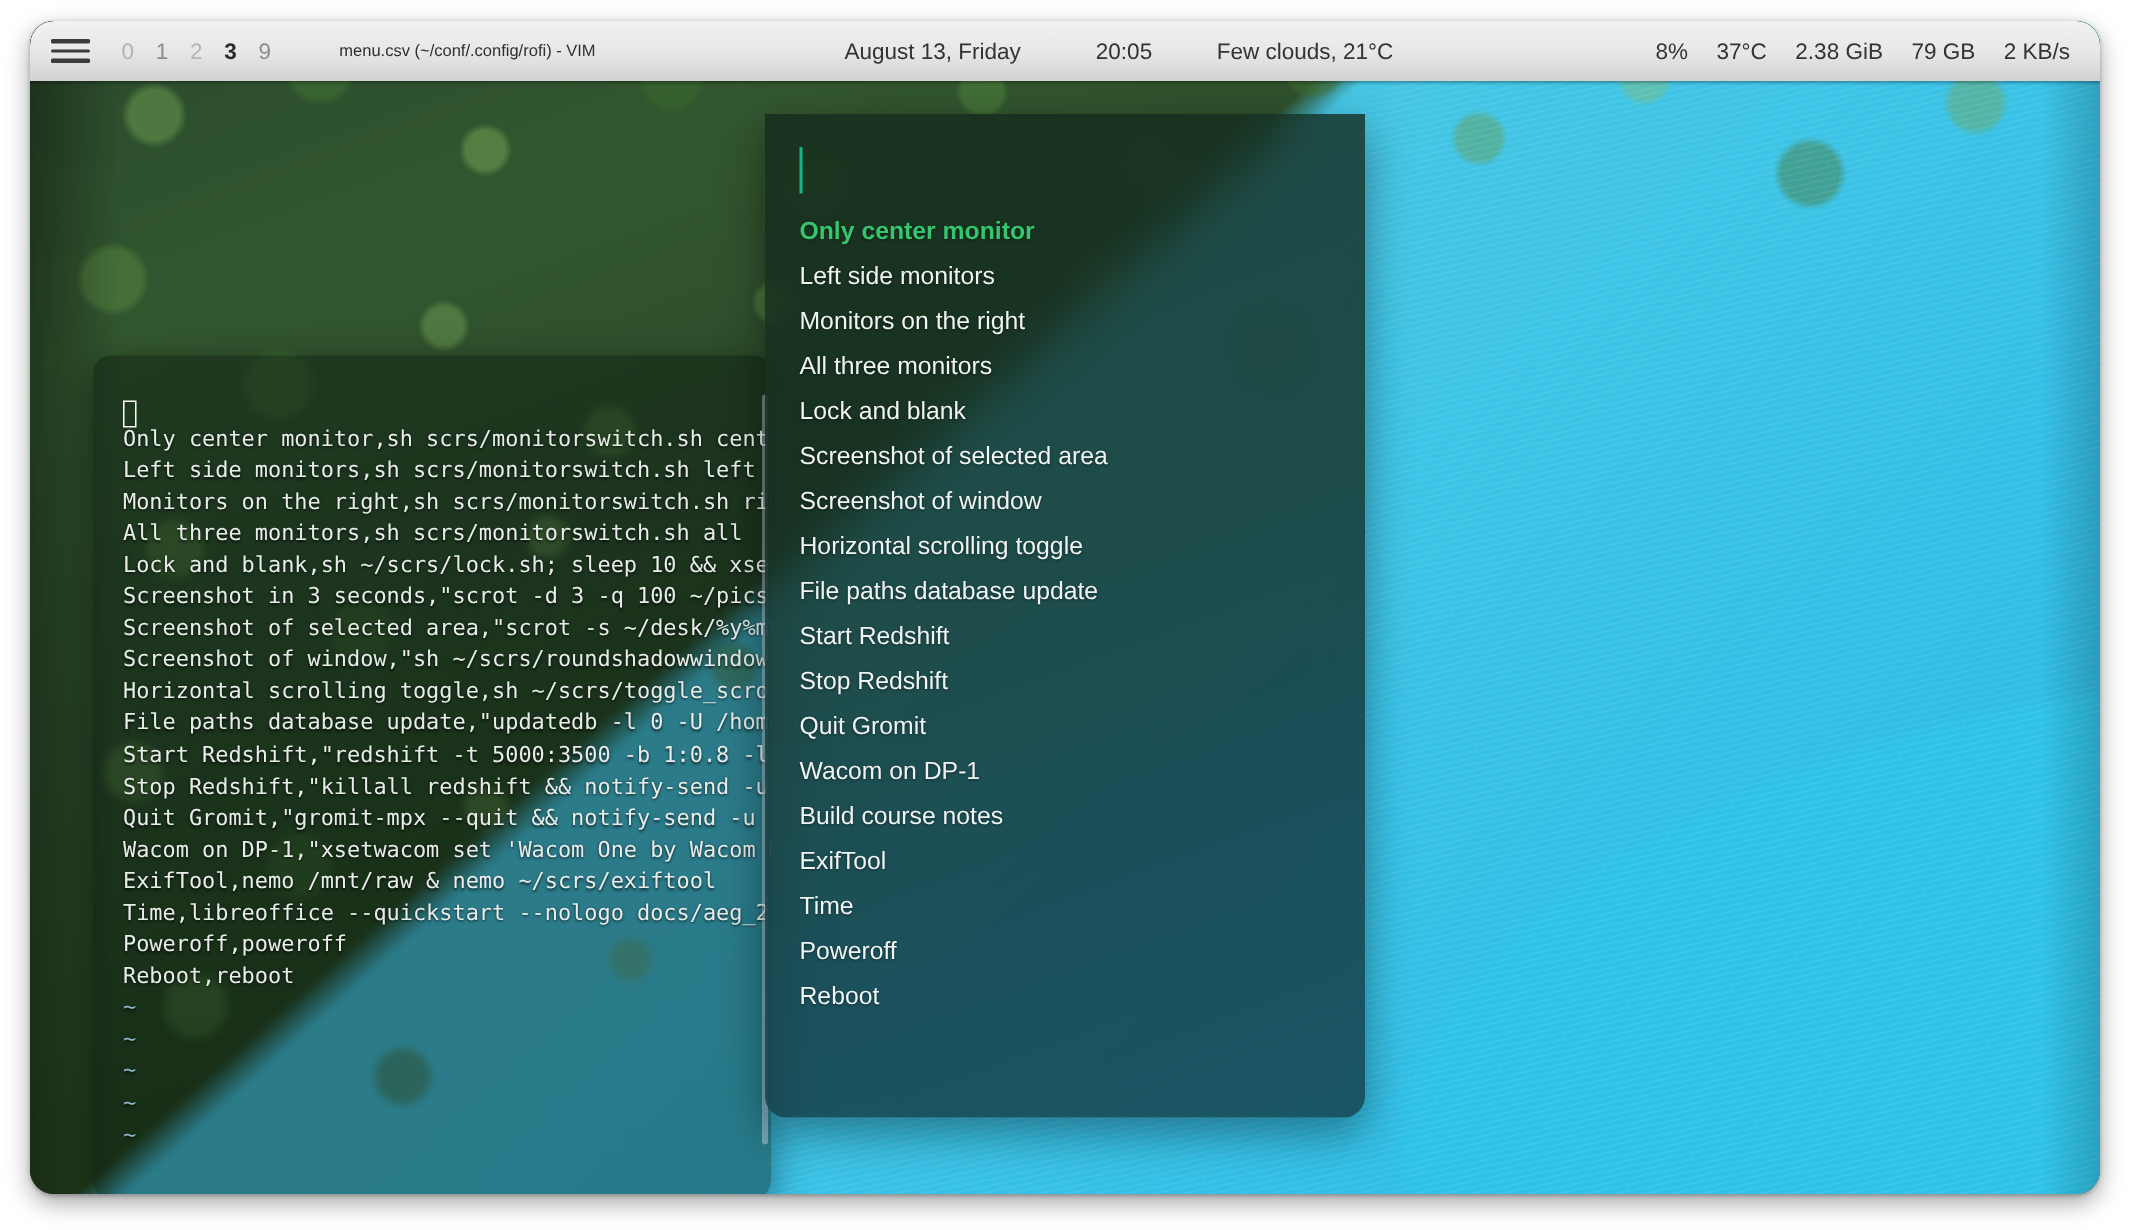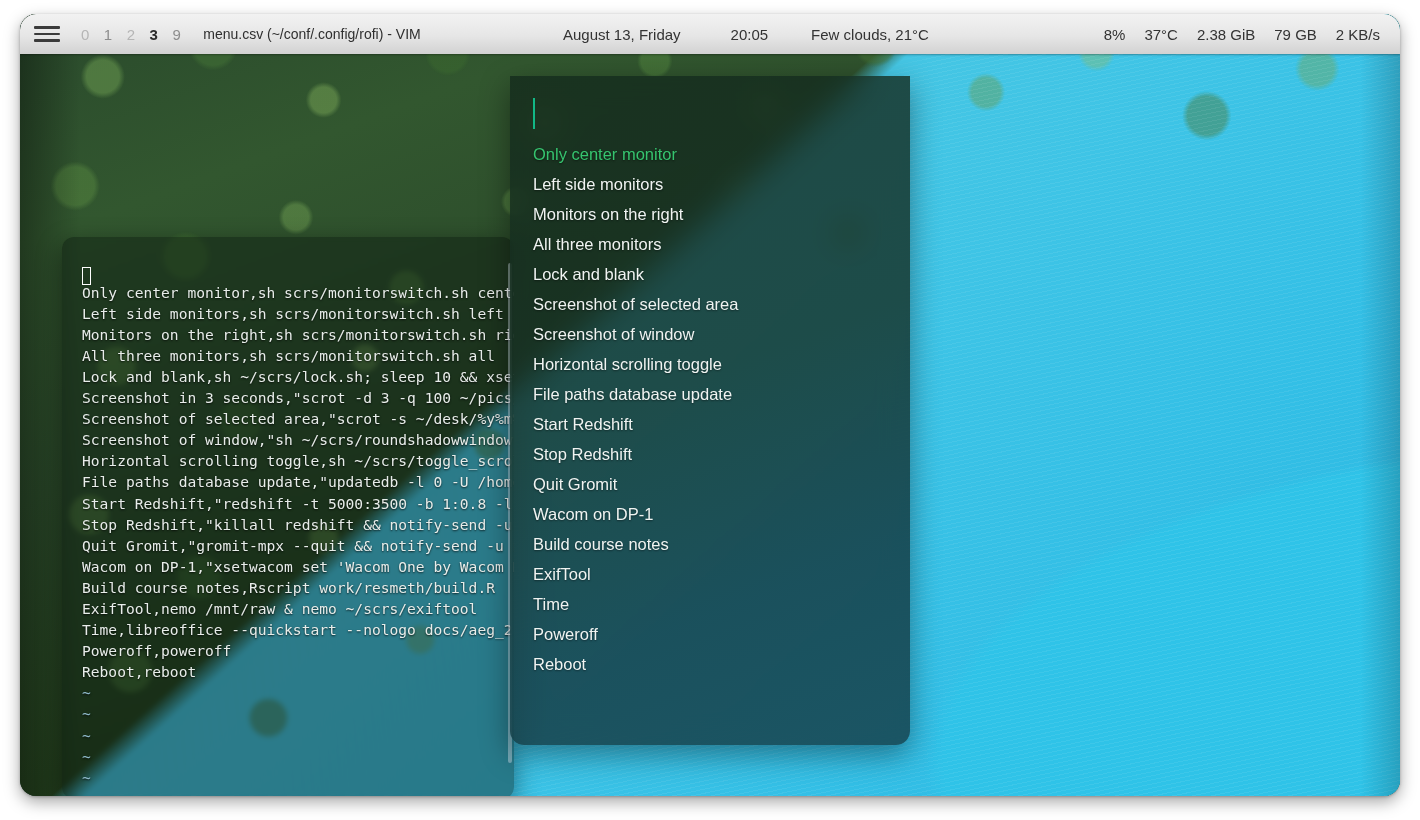--- a/index.html
+++ b/index.html
@@ -129,22 +129,22 @@
     cursor: pointer;
     margin-right: 14px;
   }
   #hamburger span { display: block; height: 2.6px; background: #3b3b3b; border-radius: 1px; }
 
   .ws { padding: 0 7px; font-size: 15px; color: #b5b5b5; cursor: pointer; letter-spacing: .5px; }
   .ws.active { color: #2b2b2b; font-weight: bold; }
   .ws.semi { color: #8d8d8d; }
 
   #window-title {
-    margin-left: 15px;
-    font-size: 14px;
+    margin-left: 38px;
+    font-size: 11px;
     color: #2f2f2f;
     white-space: nowrap;
   }
 
   .bar-center {
     position: absolute;
     left: 543px;
     display: flex;
     align-items: flex-start;
     gap: 0;
@@ -263,20 +263,21 @@
     line-height: 30px;
     padding-left: 23px;
     font-size: 16.5px;
     color: #f0f4f2;
     white-space: nowrap;
     cursor: pointer;
     text-shadow: 0 1px 2px rgba(0,0,0,.45);
   }
   .rofi-item.selected {
     color: #36c46f;
+    font-weight: bold;
   }
 </style>
 </head>
 <body>
 
 <div id="screen">
   <div id="desktop">
 
     <div id="wallpaper">
       <div id="canopy"></div>
@@ -325,21 +326,20 @@
 </span><span>Lock and blank,sh ~/scrs/lock.sh; sleep 10 &amp;&amp; xset dpm
 </span><span>Screenshot in 3 seconds,"scrot -d 3 -q 100 ~/pics/scro
 </span><span>Screenshot of selected area,"scrot -s ~/desk/%y%m%d%H%
 </span><span>Screenshot of window,"sh ~/scrs/roundshadowwindow.sh &amp;
 </span><span>Horizontal scrolling toggle,sh ~/scrs/toggle_scrolling
 </span><span>File paths database update,"updatedb -l 0 -U /home/jrl
 </span><span>Start Redshift,"redshift -t 5000:3500 -b 1:0.8 -l 58:2
 </span><span>Stop Redshift,"killall redshift &amp;&amp; notify-send -u norm
 </span><span>Quit Gromit,"gromit-mpx --quit &amp;&amp; notify-send -u norma
 </span><span>Wacom on DP-1,"xsetwacom set 'Wacom One by Wacom M Pen
-</span><span>Build course notes,Rscript work/resmeth/build.R
 </span><span>ExifTool,nemo /mnt/raw &amp; nemo ~/scrs/exiftool
 </span><span>Time,libreoffice --quickstart --nologo docs/aeg_21b.xl
 </span><span>Poweroff,poweroff
 </span><span>Reboot,reboot
 </span><span class="tilde">~
 </span><span class="tilde">~
 </span><span class="tilde">~
 </span><span class="tilde">~
 </span><span class="tilde">~
 </span></pre>

